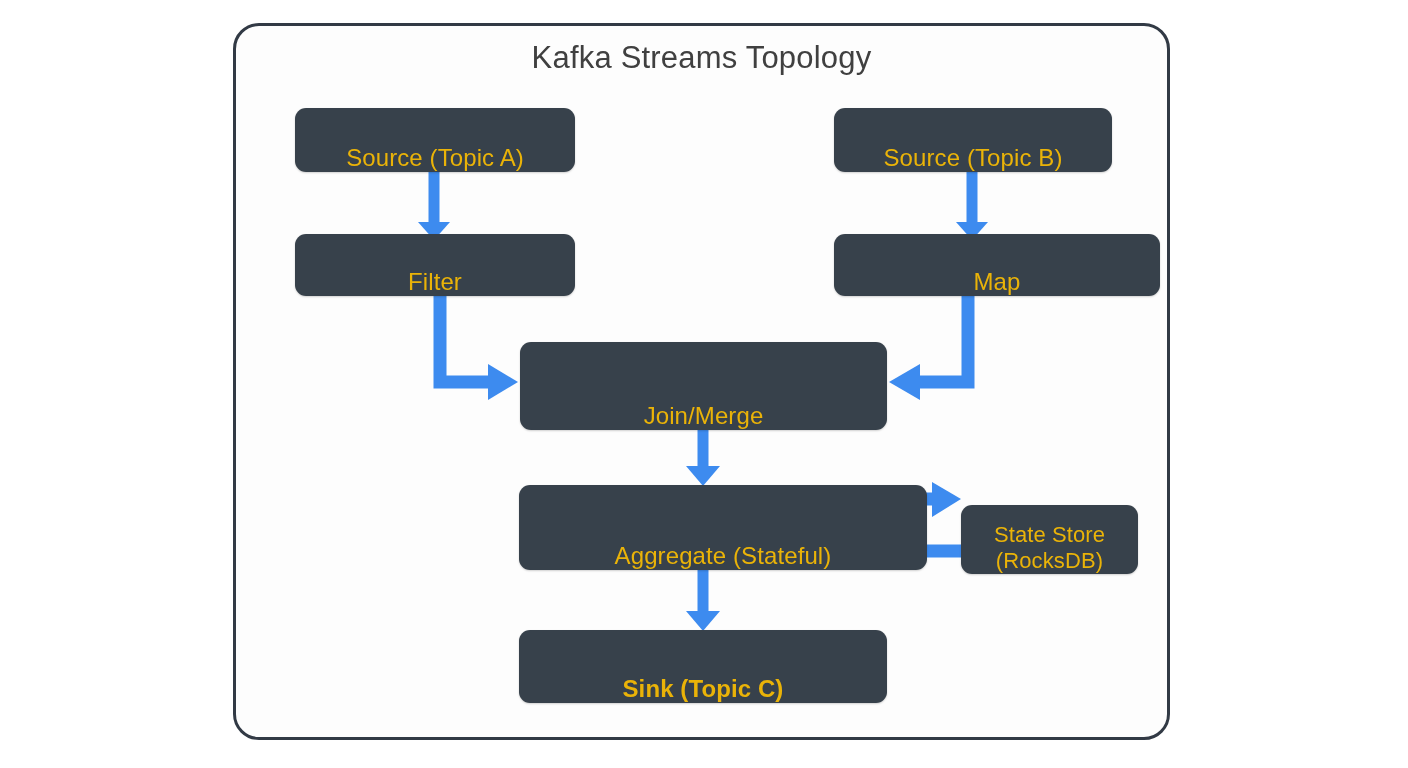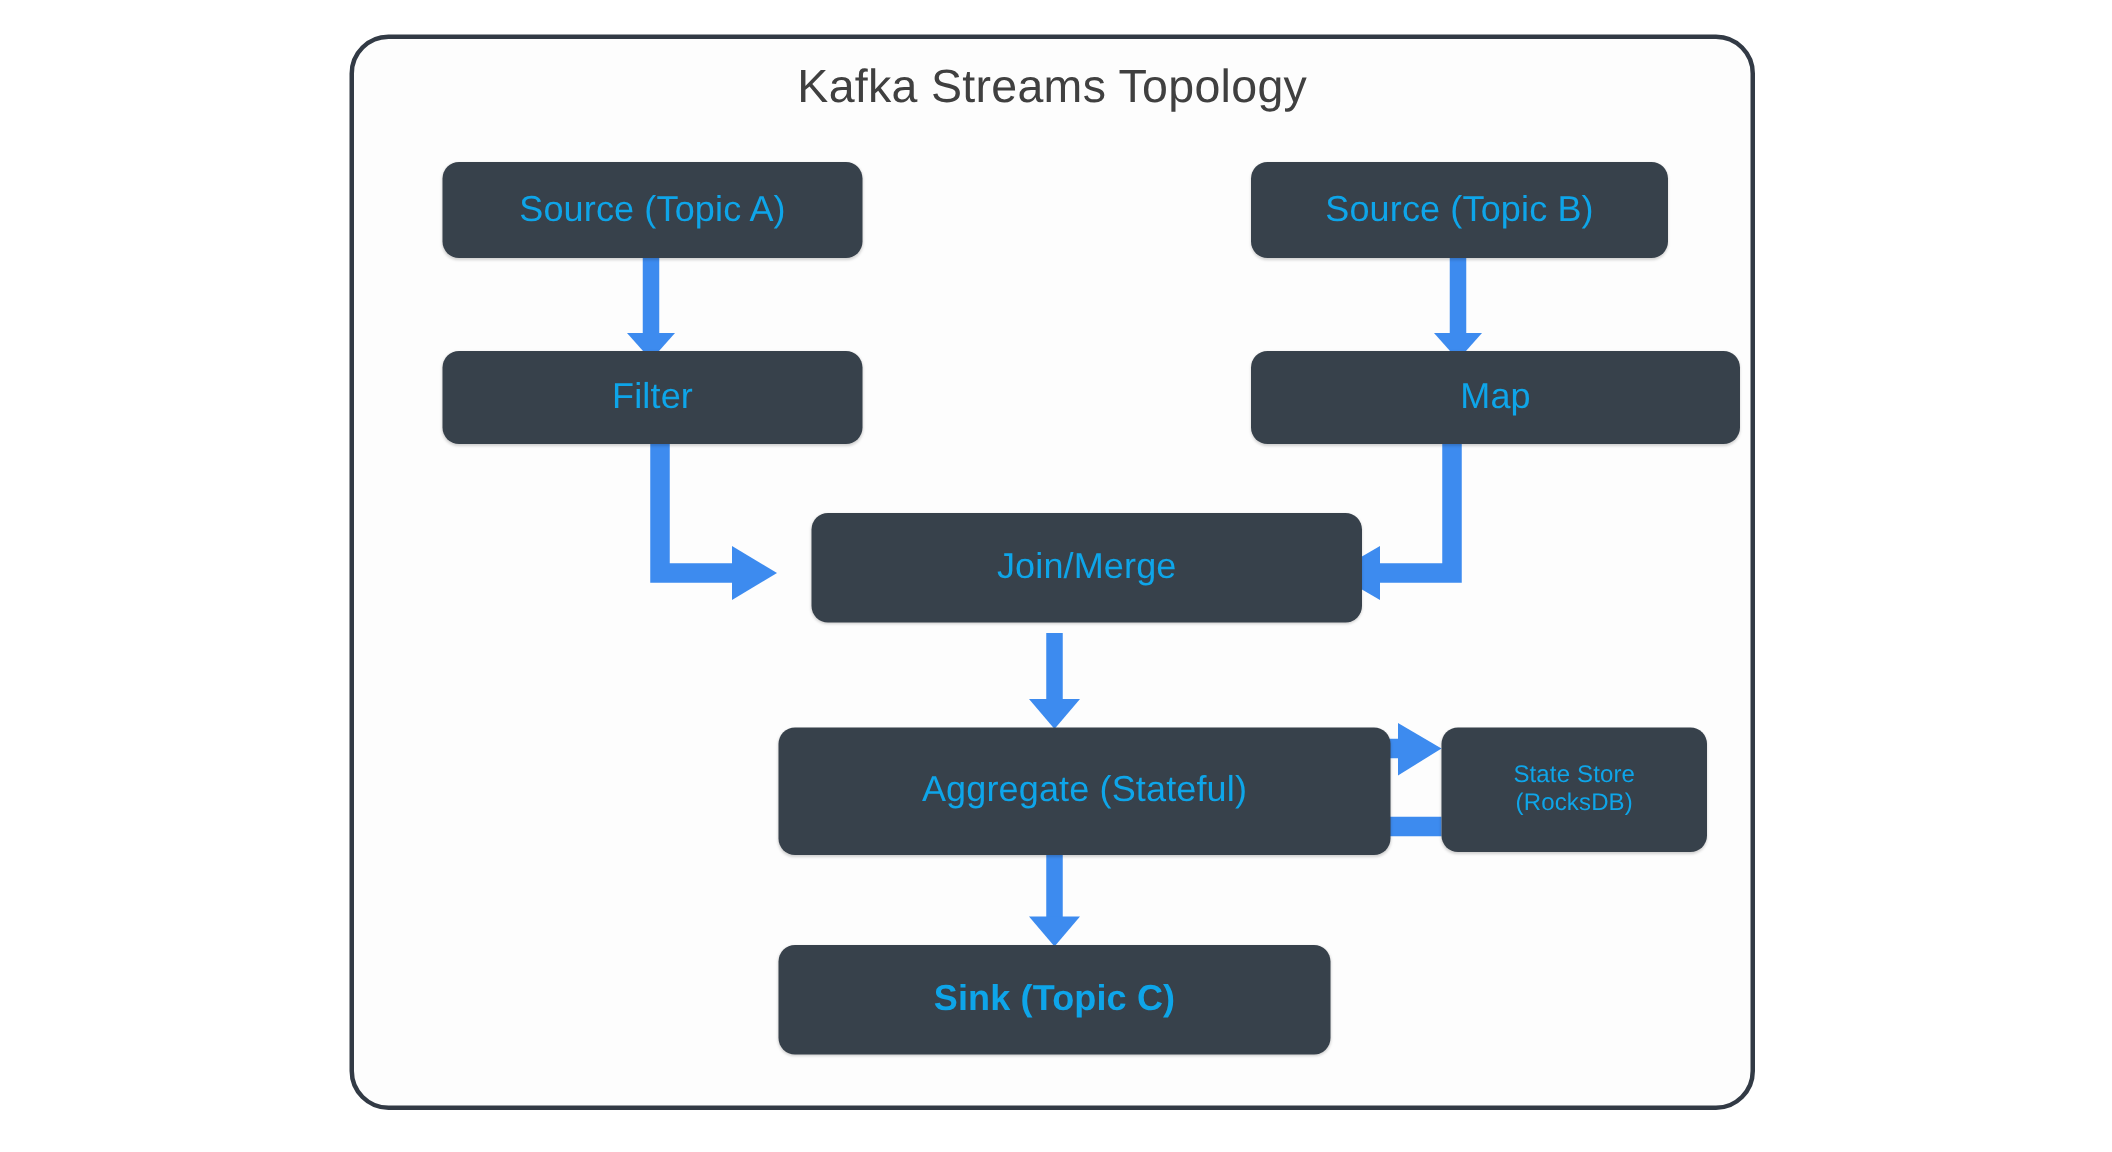--- a/index.html
+++ b/index.html
@@ -41,39 +41,39 @@
     color: #404040;
     letter-spacing: 0.2px;
     white-space: nowrap;
   }
   
   .node {
     position: absolute;
     box-sizing: border-box;
     background: #37414b;
     border-radius: 11px;
-    color: #0ea5e9;
+    color: #eab308;
     display: flex;
-    align-items: center;
+    align-items: flex-end;
     justify-content: center;
     text-align: center;
     font-size: 24px;
     line-height: 1.18;
     letter-spacing: 0.1px;
     box-shadow: 0 1px 2px rgba(0,0,0,0.18);
   }
   .node-label { display: block; white-space: pre-line; }
 
   #node-source-a { left: 295px; top: 108px; width: 280px; height: 64px; }
   #node-source-b { left: 834px; top: 108px; width: 278px; height: 64px; }
   #node-filter   { left: 295px; top: 234px; width: 280px; height: 62px; }
   #node-map      { left: 834px; top: 234px; width: 326px; height: 62px; }
-  #node-join     { left: 520px; top: 342px; width: 367px; height: 73px; margin-left: 21px; }
+  #node-join     { left: 520px; top: 342px; width: 367px; height: 88px; }
   #node-aggregate{ left: 519px; top: 485px; width: 408px; height: 85px; }
-  #node-state    { left: 961px; top: 485px; width: 177px; height: 83px; font-size: 16px; }
+  #node-state    { left: 961px; top: 505px; width: 177px; height: 69px; font-size: 22px; }
   #node-sink     { left: 519px; top: 630px; width: 368px; height: 73px; font-weight: bold; }
 
   
   #arrows {
     position: absolute;
     left: 0; top: 0;
     width: 1408px; height: 768px;
     pointer-events: none;
   }
 </style>

